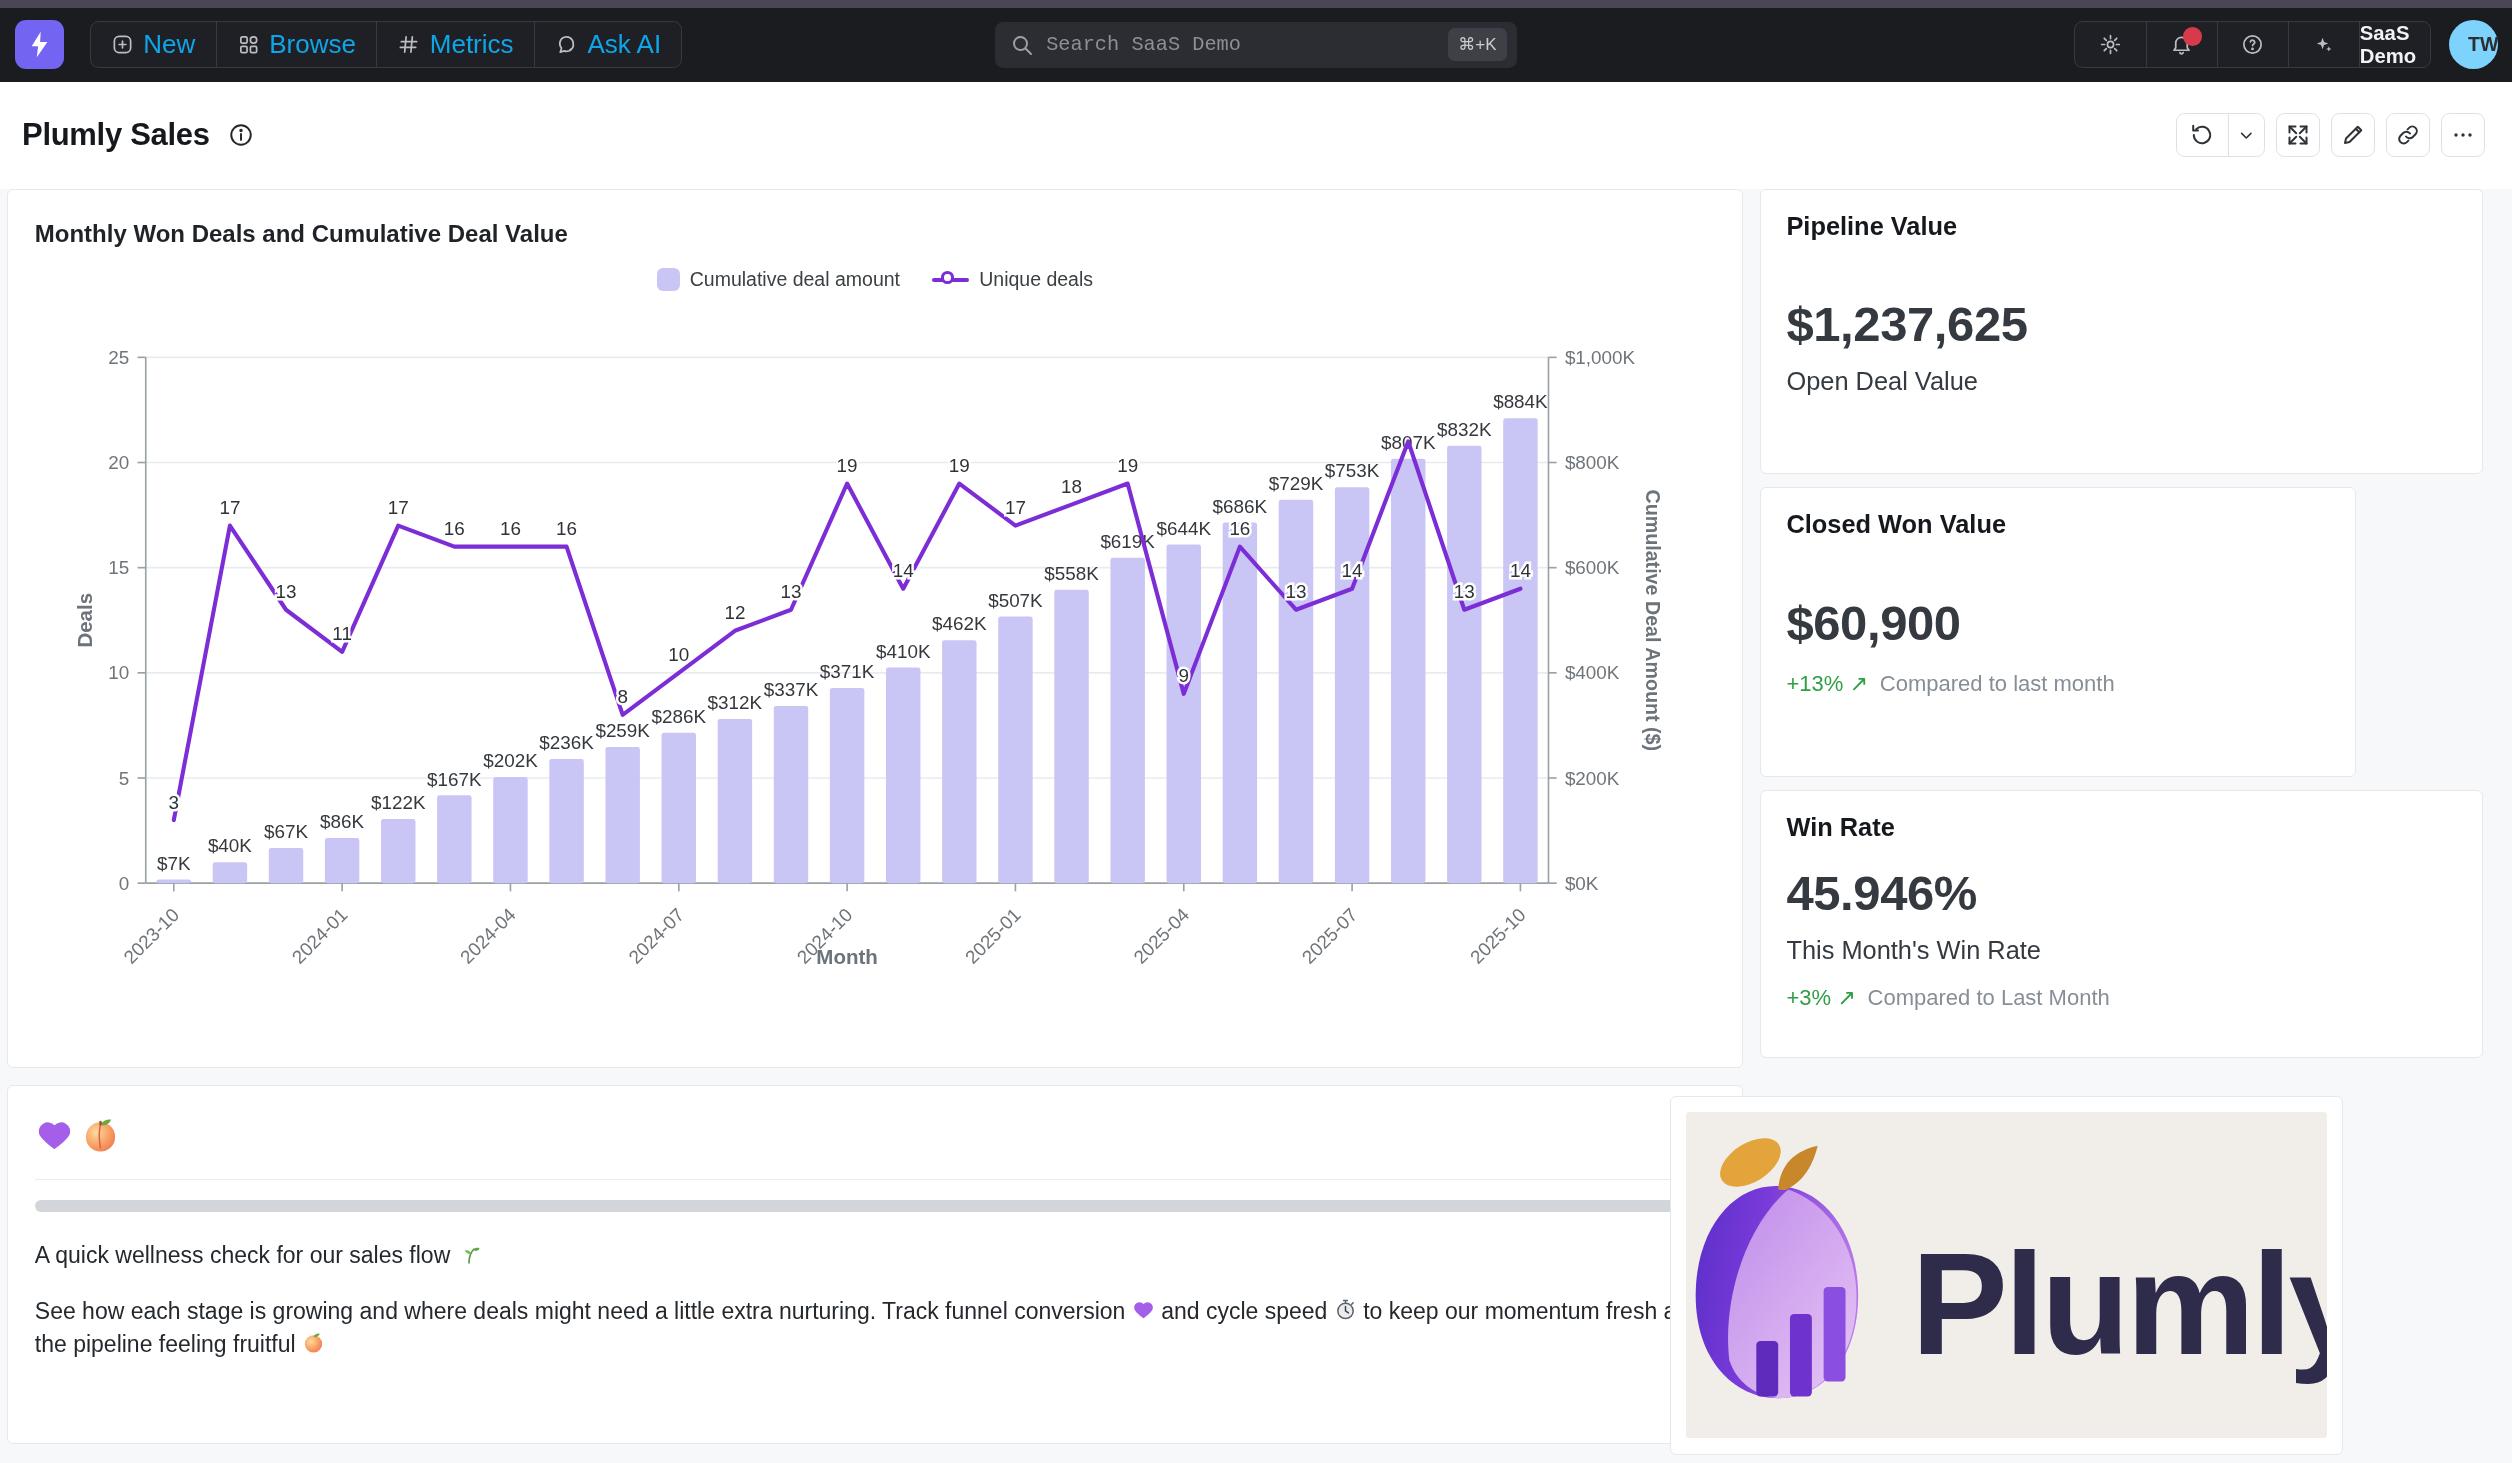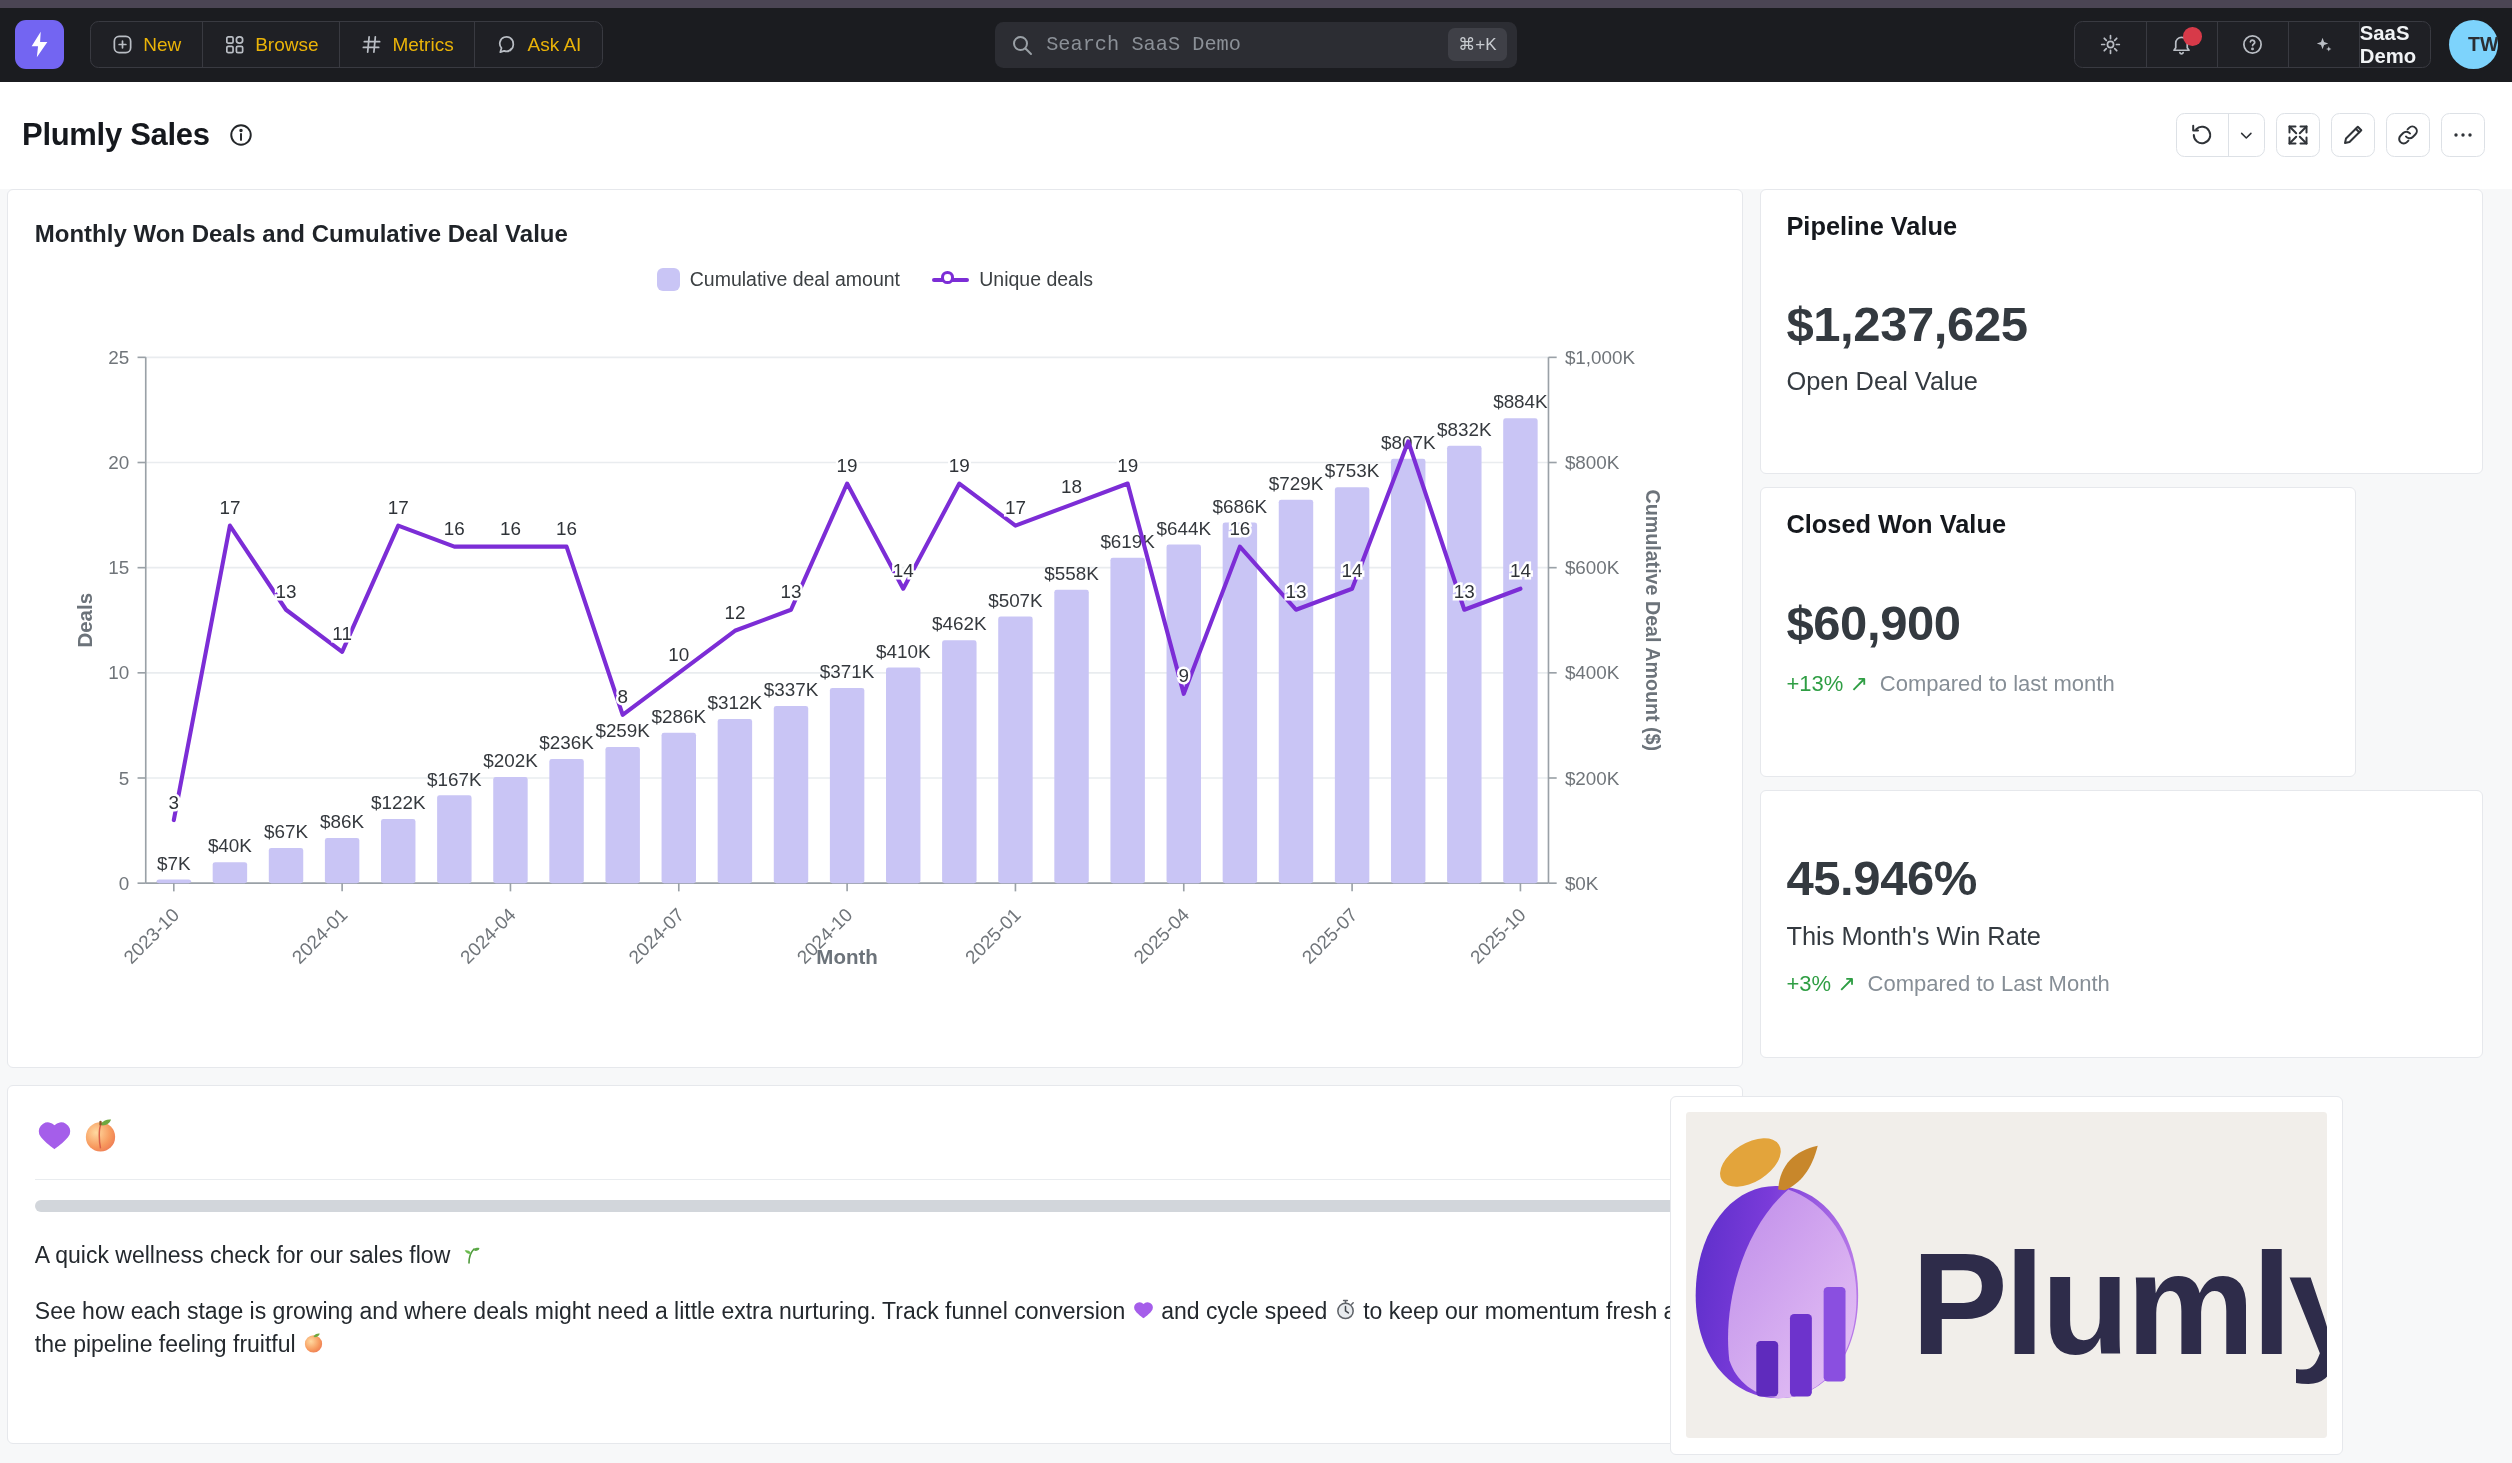--- a/index.html
+++ b/index.html
@@ -5,21 +5,21 @@
   * { margin:0; padding:0; box-sizing:border-box; }
   html,body { width:2512px; height:1464px; overflow:hidden; background:#fff;
     font-family:"Liberation Sans","DejaVu Sans",sans-serif; color:#212529; }
   svg { display:block; }
 
   
   .top-strip { height:7.6px; background:#4b4554; }
   .nav { height:74px; background:#1b1c20; display:flex; align-items:center; padding:0 13.6px; position:relative; }
   .logo-tile { width:49px; height:49px; border-radius:11px; background:#7365f2; display:flex; align-items:center; justify-content:center; margin-left:1.7px; }
   .nav-group { display:flex; align-items:stretch; height:47px; border:1.3px solid #393a41; border-radius:8.5px; margin-left:25.4px; overflow:hidden; background:#1f2025; }
-  .nav-btn { display:flex; align-items:center; gap:9.3px; padding:0 20.3px; color:#eab308; font-size:19px; cursor:pointer; border-left:1.3px solid #393a41; }
+  .nav-btn { display:flex; align-items:center; gap:9.3px; padding:0 20.3px; color:#0ea5e9; font-size:26px; cursor:pointer; border-left:1.3px solid #393a41; }
   .nav-btn:first-child { border-left:none; }
   .nav-ic { width:23px; height:23px; stroke:#b9bdc4; stroke-width:1.8; fill:none; stroke-linecap:round; stroke-linejoin:round; }
   .search { position:absolute; left:50%; transform:translateX(-50%); width:522px; height:46px; background:#2c2d33; border-radius:8.5px; display:flex; align-items:center; padding:0 10.2px 0 15.2px; cursor:text; }
   .search-ph { color:#8b9097; font-size:20.3px; margin-left:12px; flex:1;font-family:Liberation Mono, monospace; }
   .kbd { background:#3f4047; color:#c9ccd1; border-radius:6.8px; font-size:17px; padding:6px 10.2px; }
   .nav-right { margin-left:auto; display:flex; align-items:center; }
   .nav-right .seg { display:flex; align-items:center; justify-content:center; width:71px; border-left:1.3px solid #393a41; height:100%; cursor:pointer; position:relative; }
   .nav-right .seg:first-child { border-left:none; }
   .seg-label { width:151px; color:#f1f3f5; font-size:20.3px; font-weight:700; }
   .dot { position:absolute; top:5.1px; right:15.2px; width:18.6px; height:18.6px; border-radius:50%; background:#d73a49; }
@@ -389,20 +389,21 @@
         <div class="kpi-cmp">
           <span class="delta"><span>+13%</span> <span>↗</span></span>
           <span class="cmp-text">Compared to last month</span>
         </div>
       </div>
     </div>
   </section>
 
   <section class="card kpi-c">
     <div class="kpi-pad">
+      <div class="kpi-title">Win Rate</div>
       <div class="kpi-mid">
         <div class="kpi-value">45.946%</div>
         <div class="kpi-sub">This Month's Win Rate</div>
         <div class="kpi-cmp">
           <span class="delta"><span>+3%</span> <span>↗</span></span>
           <span class="cmp-text">Compared to Last Month</span>
         </div>
       </div>
     </div>
   </section>

